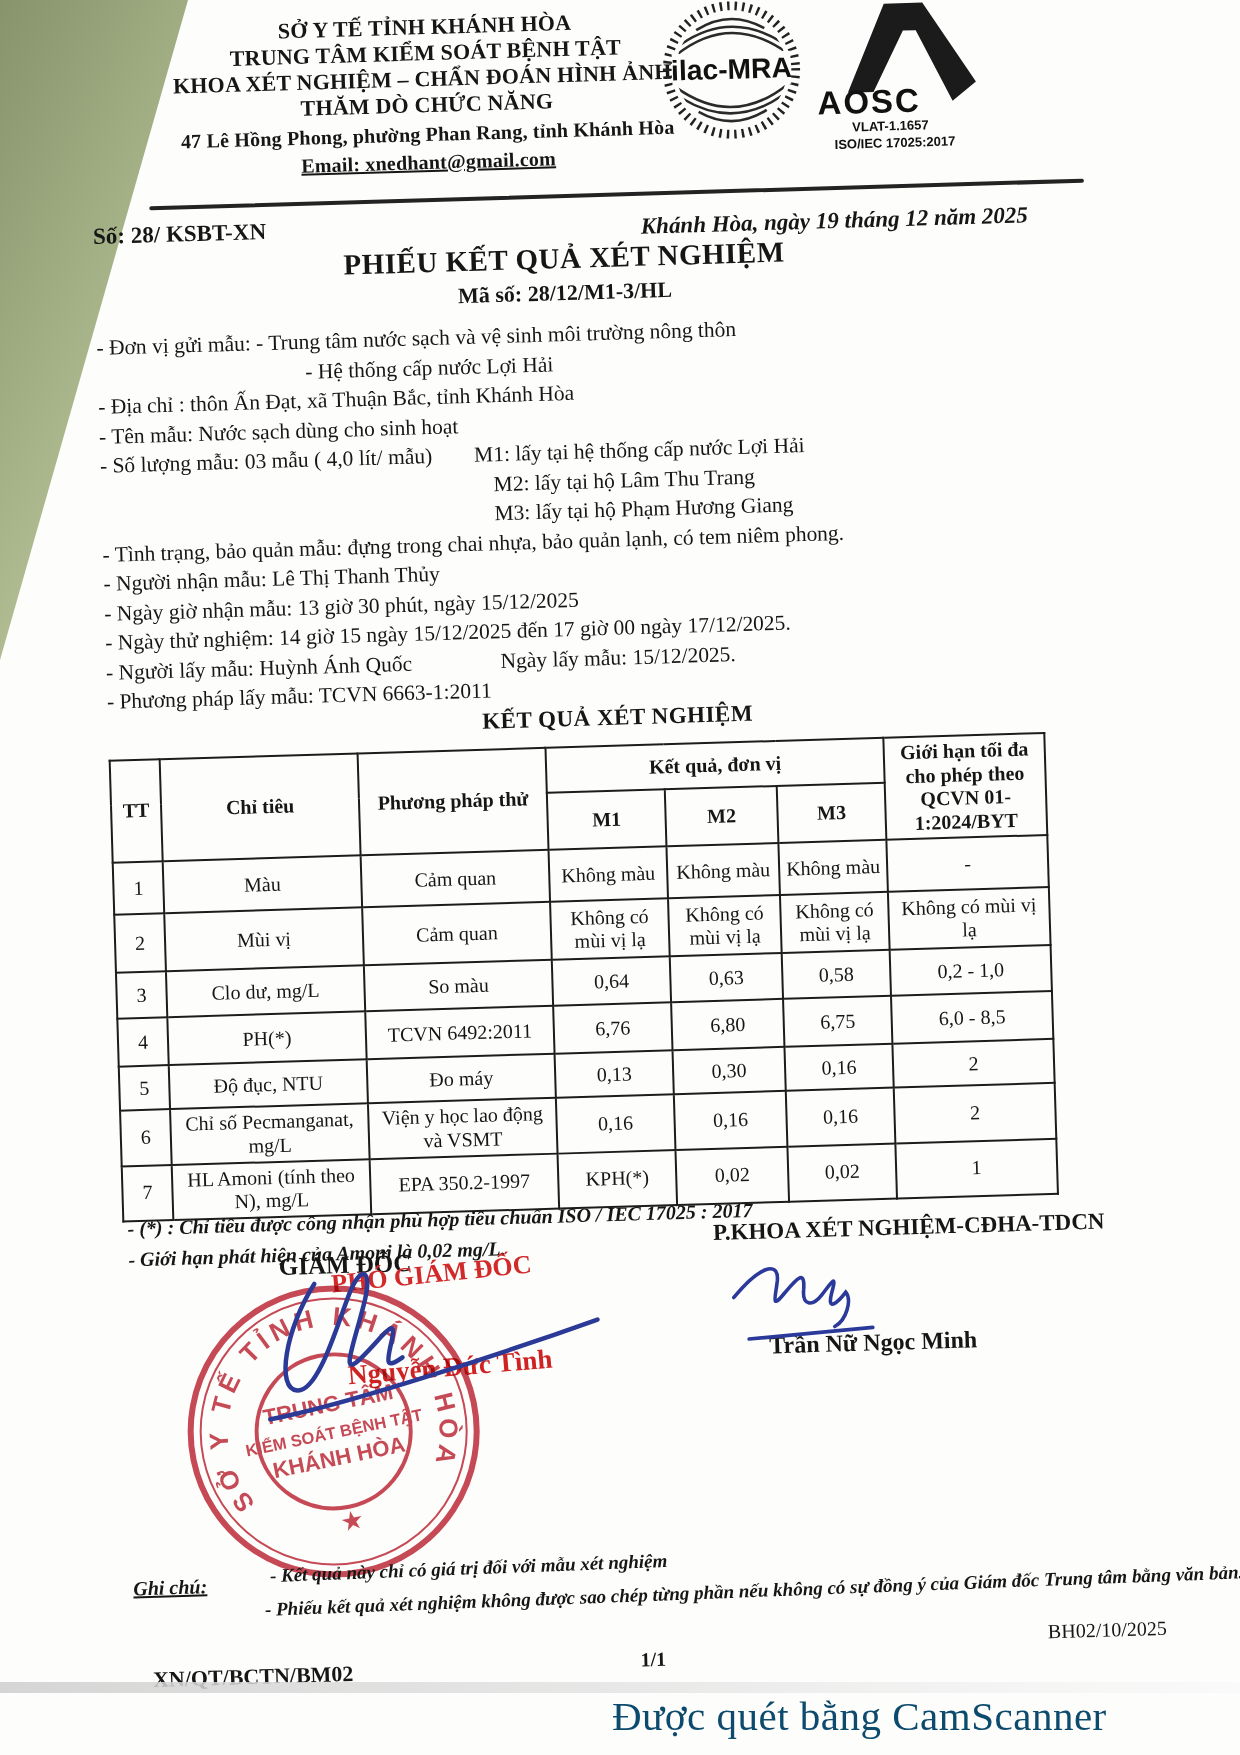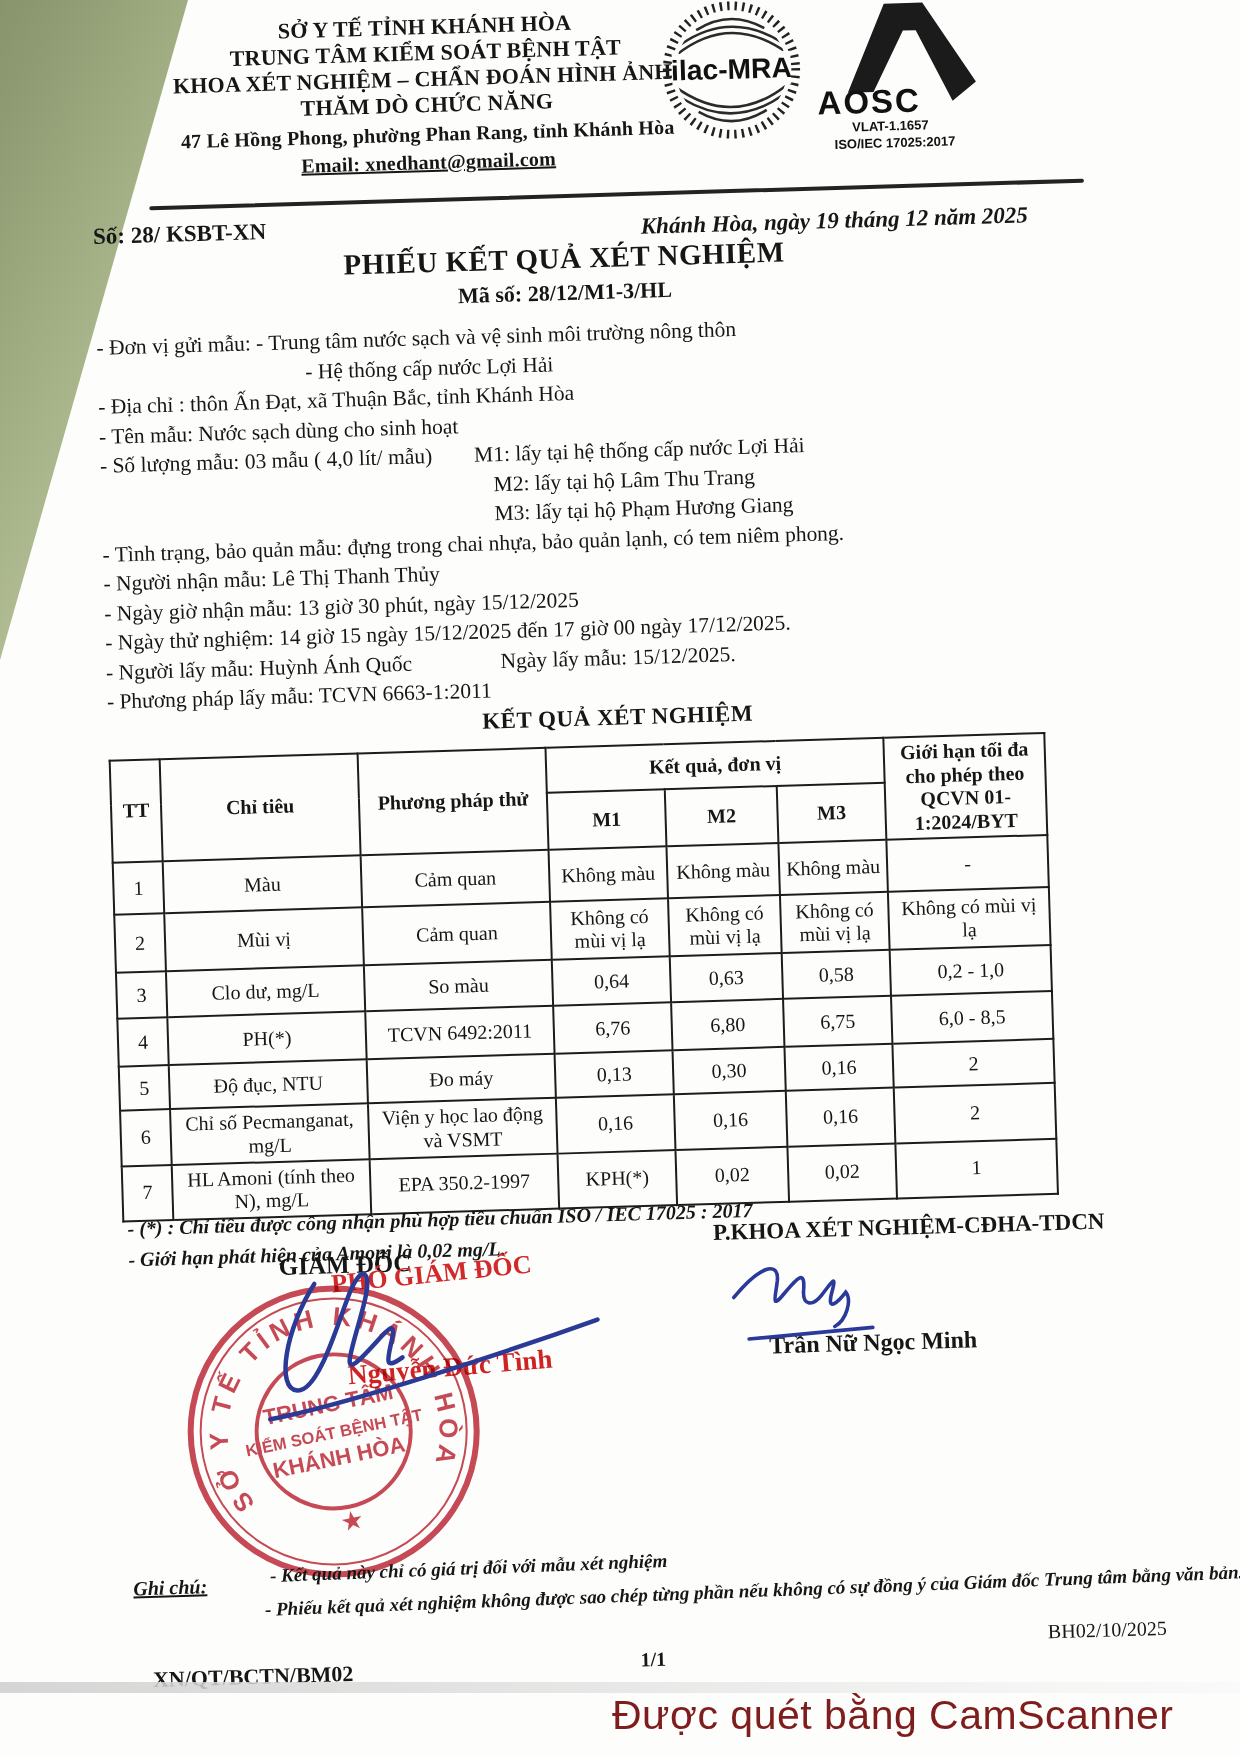--- a/index.html
+++ b/index.html
@@ -82,22 +82,22 @@
   .ghichu-label{position:absolute;left:95px;top:1578px;font-size:20px;font-weight:bold;font-style:italic;text-decoration:underline;}
   .ghichu-1{position:absolute;left:232px;top:1568px;font-size:19px;font-style:italic;font-weight:600;transform:rotate(-.5deg);}
   .ghichu-2{position:absolute;left:226px;top:1599px;font-size:19px;font-style:italic;font-weight:600;white-space:nowrap;transform:rotate(-.5deg);}
   .ref-code{position:absolute;left:1008px;top:1648px;font-size:20px;}
   .page-num{position:absolute;left:600px;top:1664px;font-size:20px;font-weight:600;}
   .form-code{position:absolute;left:112px;top:1668px;font-size:22px;font-weight:600;}
   
   .scan-edge{position:absolute;left:0;top:1682px;width:1240px;height:11px;
     background:linear-gradient(90deg,#cfcfcf,#e2e2e2 45%,#f1f1f1 75%,#fafafa);
     opacity:.85;filter:blur(.6px);}
-  .cs-text{position:absolute;left:612px;top:1692px;font-family:Liberation Sans, sans-serif;
-    font-size:41px;font-weight:500;color:#7f1d1d;letter-spacing:.5px;}
+  .cs-text{position:absolute;left:612px;top:1692px;font-family:Liberation Serif, serif;
+    font-size:41px;font-weight:500;color:#0c4a6e;letter-spacing:.5px;}
 </style>
 </head>
 <body>
 
 <div class="page">
   <div class="corner"></div>
 
   <div class="content">
 
     <div class="org">

